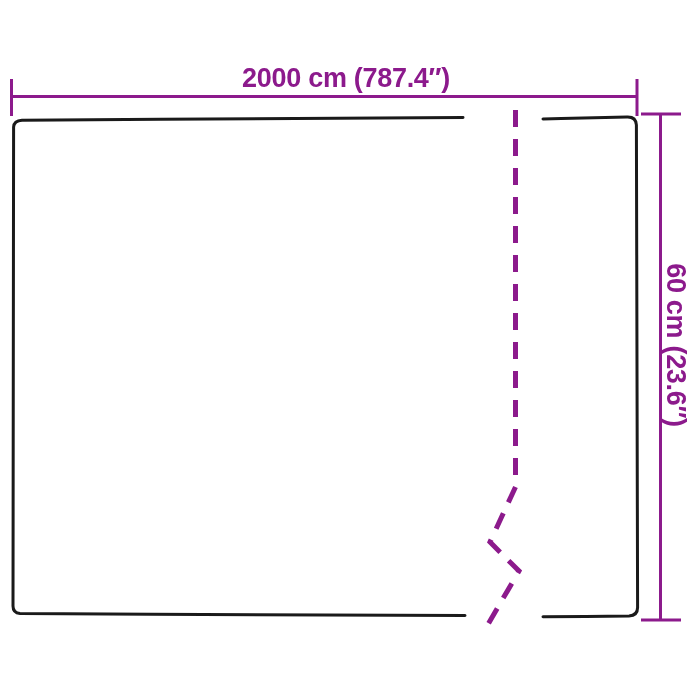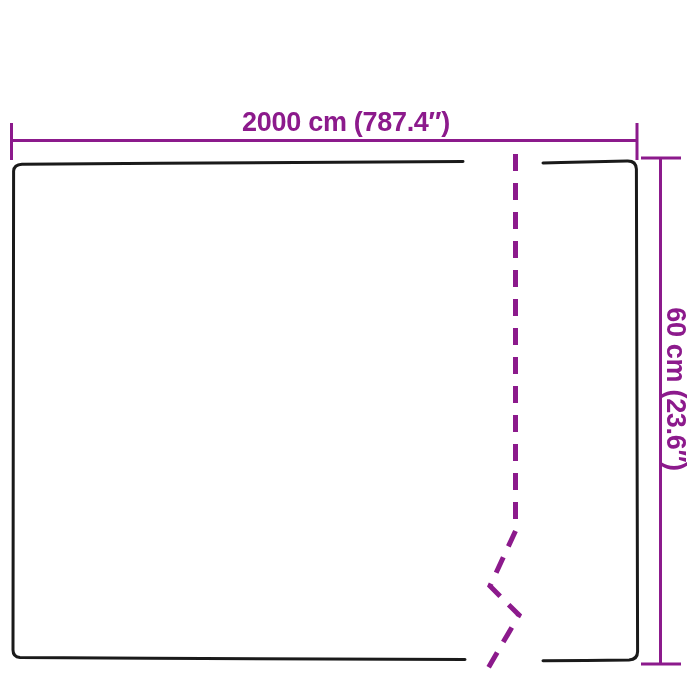--- a/index.html
+++ b/index.html
@@ -8,21 +8,20 @@
     width: 700px;
     height: 700px;
     background: var(--color-background, #fff);
     overflow: hidden;
   }
   .stage {
     position: relative;
     width: 700px;
     height: 537px;
     background: var(--color-background, #fff);
-    margin-top: 44px;
   }
   svg { display: block; }
   .outline-stroke {
     stroke: var(--color-outline, #1a1a1a);
     stroke-width: 3;
     fill: none;
     stroke-linecap: round;
     stroke-linejoin: round;
   }
   .dim-stroke {

